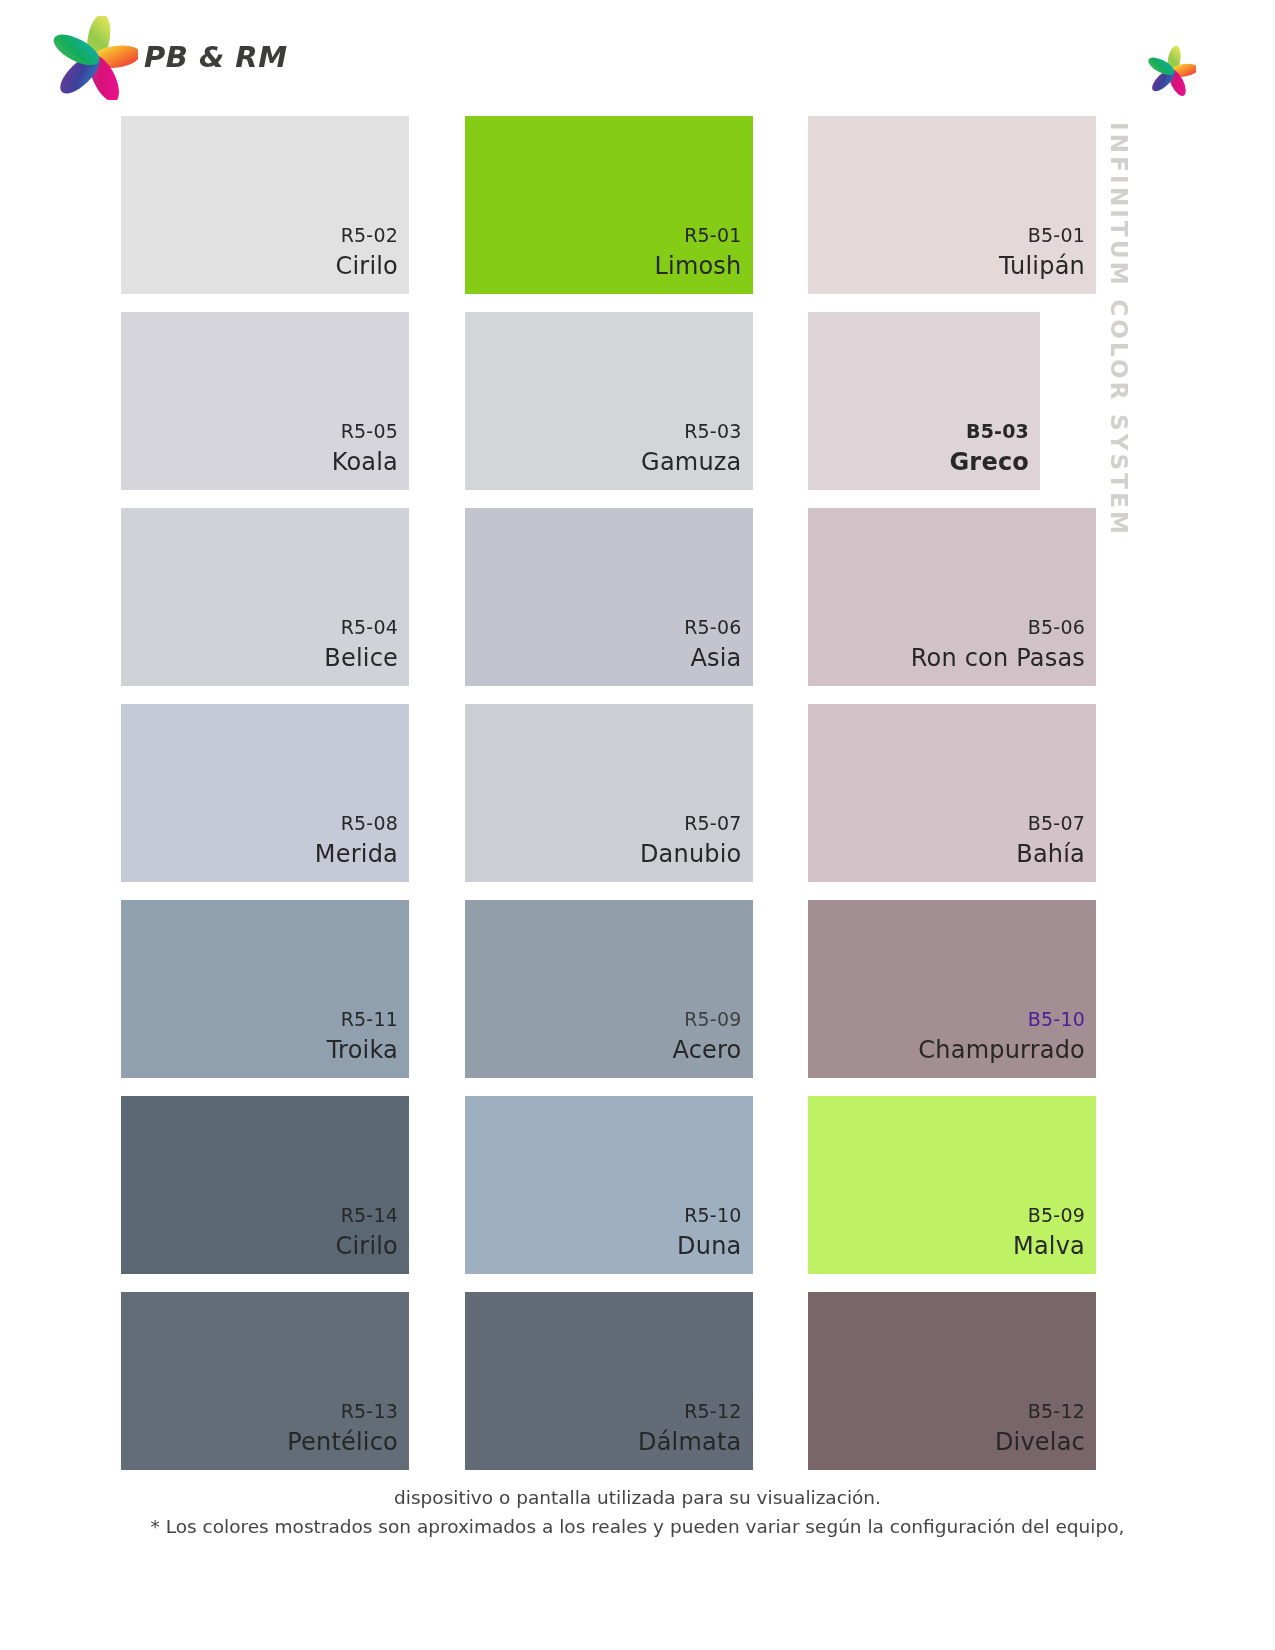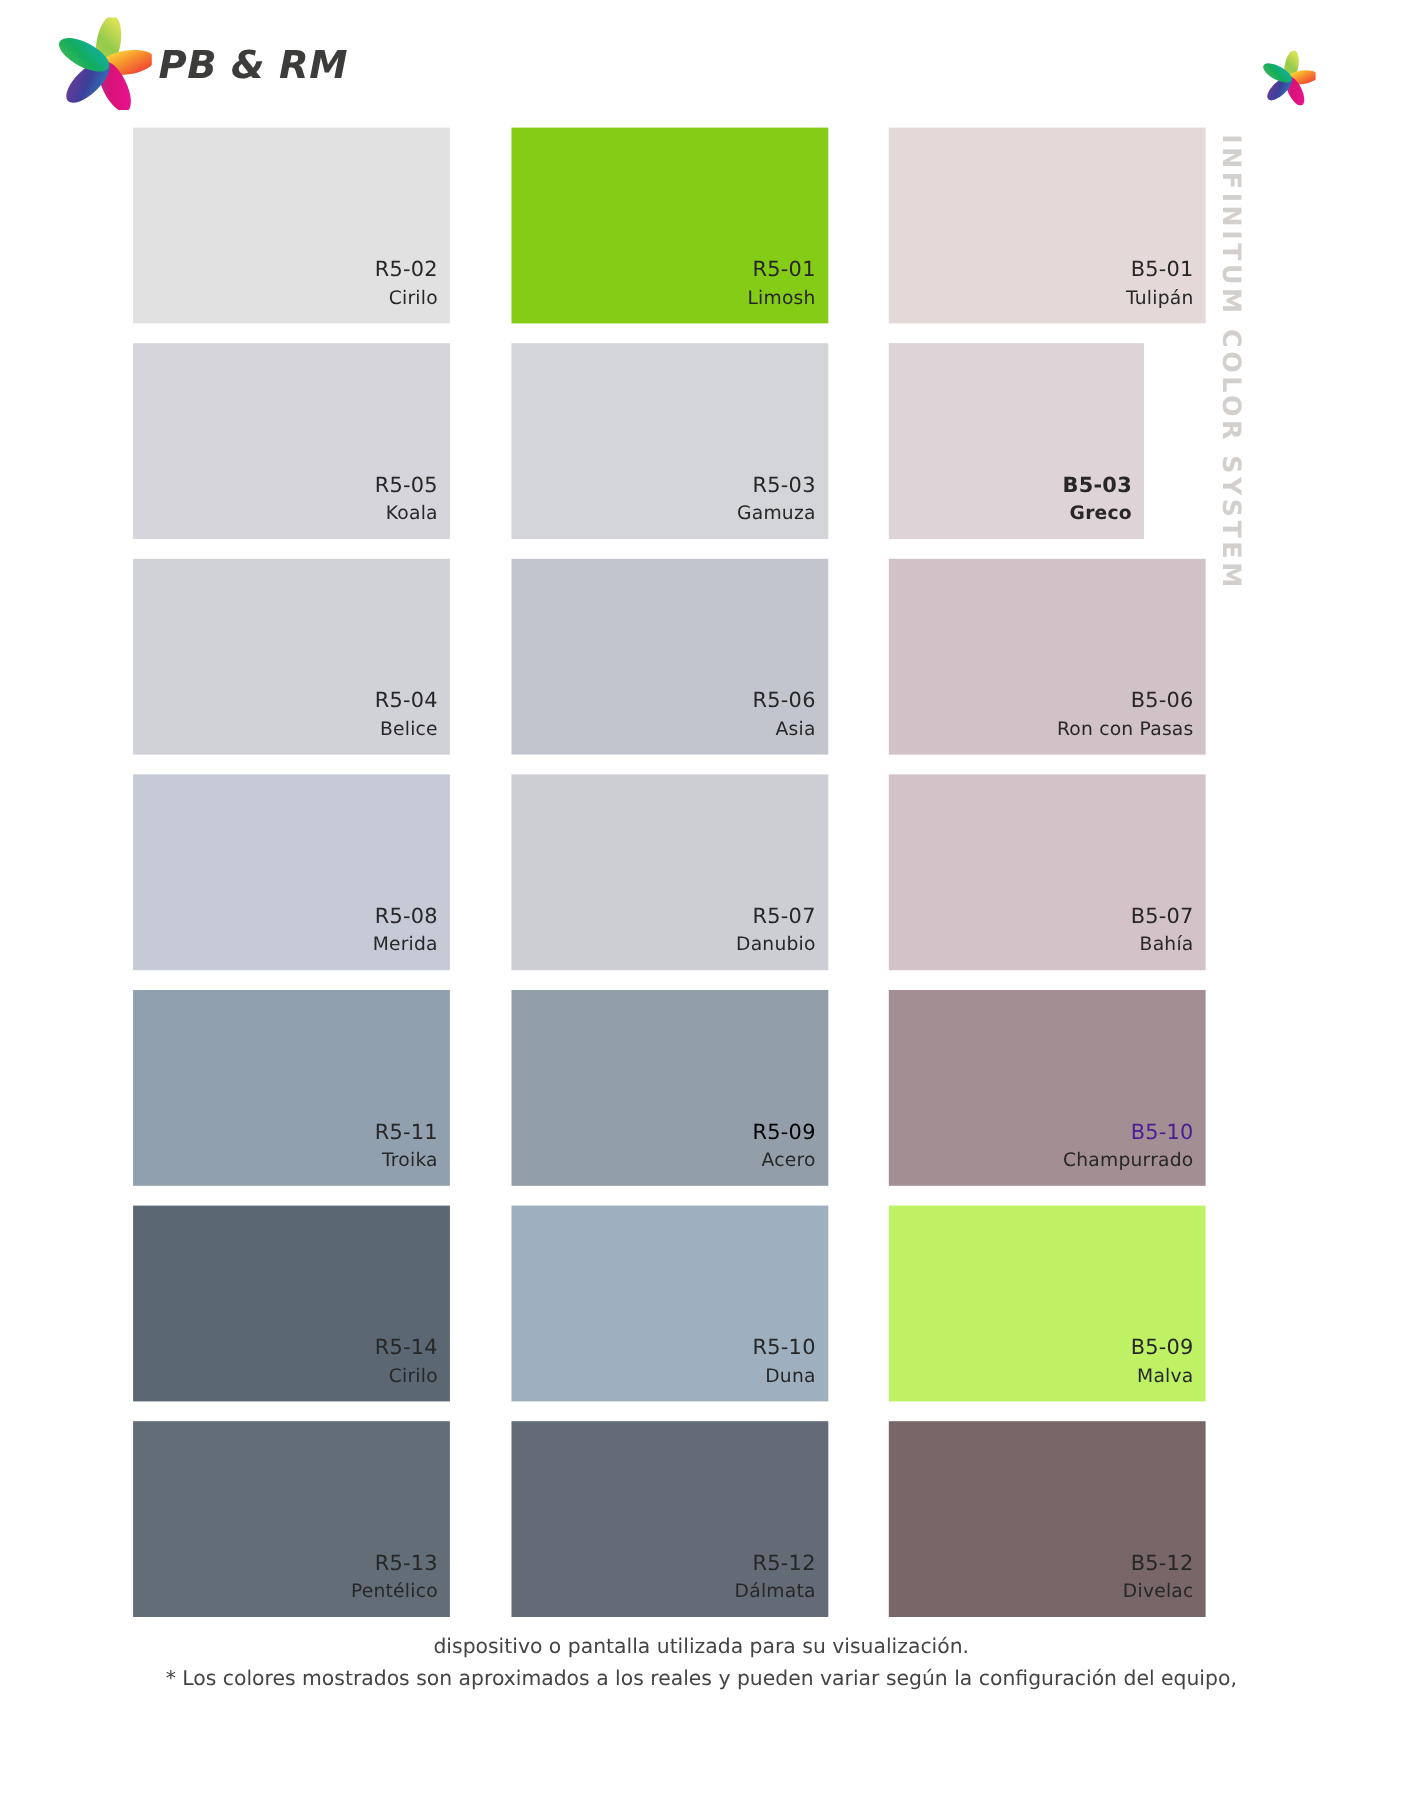--- a/index.html
+++ b/index.html
@@ -36,21 +36,21 @@
 
   .pinwheel {
     display: block;
   }
 
   .brand-wordmark {
     position: absolute;
     left: 92px;
     top: 24px;
     font-family: "DejaVu Sans", "Liberation Sans", sans-serif;
-    font-size: 35px;
+    font-size: 29px;
     font-weight: bold;
     font-style: italic;
     letter-spacing: 0.5px;
     color: #3c3c3b;
     white-space: nowrap;
   }
 
   .corner-logo {
     position: absolute;
     left: 1148px;
@@ -102,21 +102,21 @@
   }
 
   .swatch-code {
     font-size: 19px;
     color: #272727;
     letter-spacing: 0.2px;
     white-space: nowrap;
   }
 
   .swatch-name {
-    font-size: 17px;
+    font-size: 24px;
     color: #272727;
     letter-spacing: 0.2px;
     white-space: nowrap;
   }
 
   
   .footer-note {
     position: absolute;
     left: 0;
     top: 1484px;
@@ -263,21 +263,21 @@
       </div>
     </div>
     <div class="swatch" style="left: 0px; top: 784px; width: 288px; height: 178px; background: rgb(144, 160, 175);">
       <div class="swatch-labels">
         <div class="swatch-code" style="color: rgb(39, 39, 39);">R5-11</div>
         <div class="swatch-name" style="color: rgb(39, 39, 39);">Troika</div>
       </div>
     </div>
     <div class="swatch" style="left: 343.5px; top: 784px; width: 288px; height: 178px; background: rgb(146, 158, 169);">
       <div class="swatch-labels">
-        <div class="swatch-code" style="color: #000000;">R5-09</div>
+        <div class="swatch-code" style="color: #404040;">R5-09</div>
         <div class="swatch-name" style="color: rgb(39, 39, 39);">Acero</div>
       </div>
     </div>
     <div class="swatch" style="left: 687px; top: 784px; width: 288px; height: 178px; background: rgb(163, 142, 147);">
       <div class="swatch-labels">
         <div class="swatch-code" style="color: #4c1d95;">B5-10</div>
         <div class="swatch-name" style="color: rgb(39, 39, 39);">Champurrado</div>
       </div>
     </div>
     <div class="swatch" style="left: 0px; top: 980px; width: 288px; height: 178px; background: rgb(91, 103, 114);">

